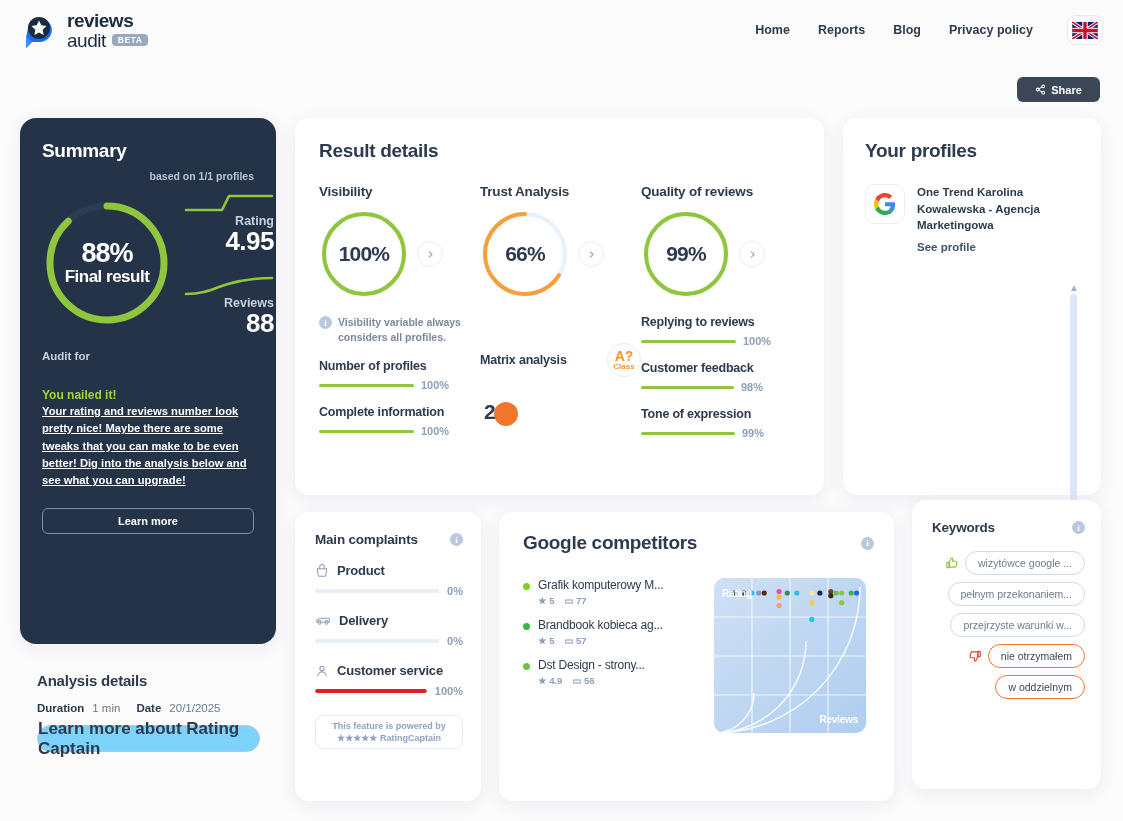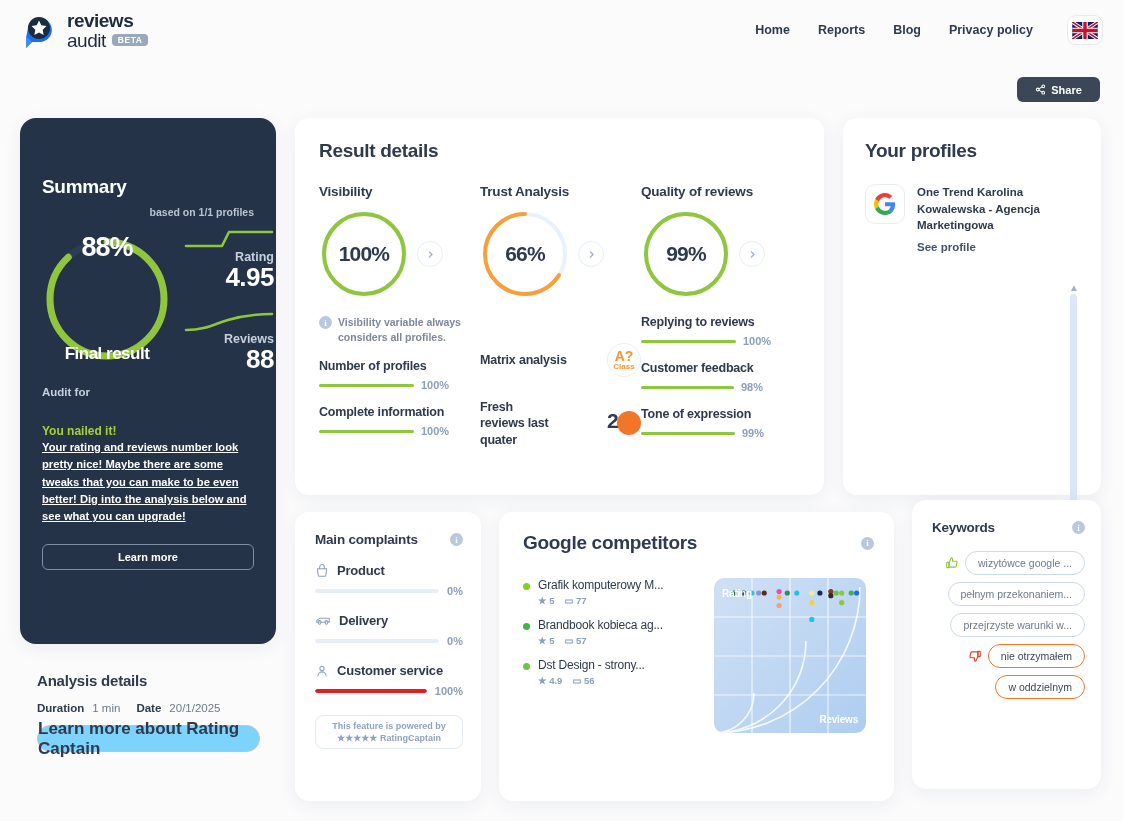--- a/index.html
+++ b/index.html
@@ -48,27 +48,27 @@
   
   .card { position: absolute; background: #fff; border-radius: 14px;
           box-shadow: 0 4px 18px rgba(40,60,90,0.07); }
 
   
   .summary {
     left: 20px; top: 118px; width: 256px; height: 526px;
     background: #243347; border-radius: 16px; color: #fff;
     padding: 22px 22px 0 22px; overflow: hidden;
   }
-  .summary h2 { font-size: 19px; font-weight: 700; letter-spacing: -0.3px; margin-top: 36px; }
+  .summary h2 { font-size: 19px; font-weight: 700; letter-spacing: -0.3px; }
   .based { text-align: right; font-size: 10.5px; font-weight: 700; color: #b9c4d3; margin-top: 8px; }
   .sum-mid { display: flex; align-items: center; margin-top: 8px; }
   .donut { position: relative; width: 130px; height: 130px; }
   .donut-label {
     position: absolute; inset: 0; display: flex; flex-direction: column;
-    align-items: center; justify-content: space-between;
+    align-items: center; justify-content: center;
   }
   .donut-pct { font-size: 27px; font-weight: 700; letter-spacing: -1px; line-height: 1; }
   .donut-sub { font-size: 17px; font-weight: 700; letter-spacing: -0.5px; line-height: 1.15; }
   .spark-col { margin-left: 12px; flex: 1; }
   .spark-block { text-align: right; }
   .spark-label { font-size: 12.5px; font-weight: 700; color: #c6d0de; margin-top: -2px; }
   .spark-val { font-size: 26px; font-weight: 700; letter-spacing: -0.5px; line-height: 1; }
   .audit-for { font-size: 11.5px; font-weight: 700; color: #c6d0de; margin-top: 14px; }
   .audit-name { font-size: 21px; font-weight: 600; letter-spacing: -0.4px; line-height: 1.28; margin-top: 3px; }
   .nailed { color: #a6d134; font-size: 12px; font-weight: 700; margin-top: 26px; }
@@ -389,21 +389,20 @@
 
       <div class="dcol" style="padding-top:28px">
         <div class="kv-row">
           <div class="kv-label">Matrix analysis</div>
           <div class="class-badge">
             <div class="class-a">A?</div>
             <div class="class-t">Class</div>
           </div>
         </div>
         <div class="kv-row">
-          <div class="kv-label" style="max-width:80px">Fresh reviews last quater</div>
           <div class="fresh-wrap">
             <div class="fresh-dot"></div>
             <div class="fresh-num">2</div>
           </div>
         </div>
       </div>
 
       <div class="dcol">
         <div class="stat">
           <div class="stat-label">Replying to reviews</div>

